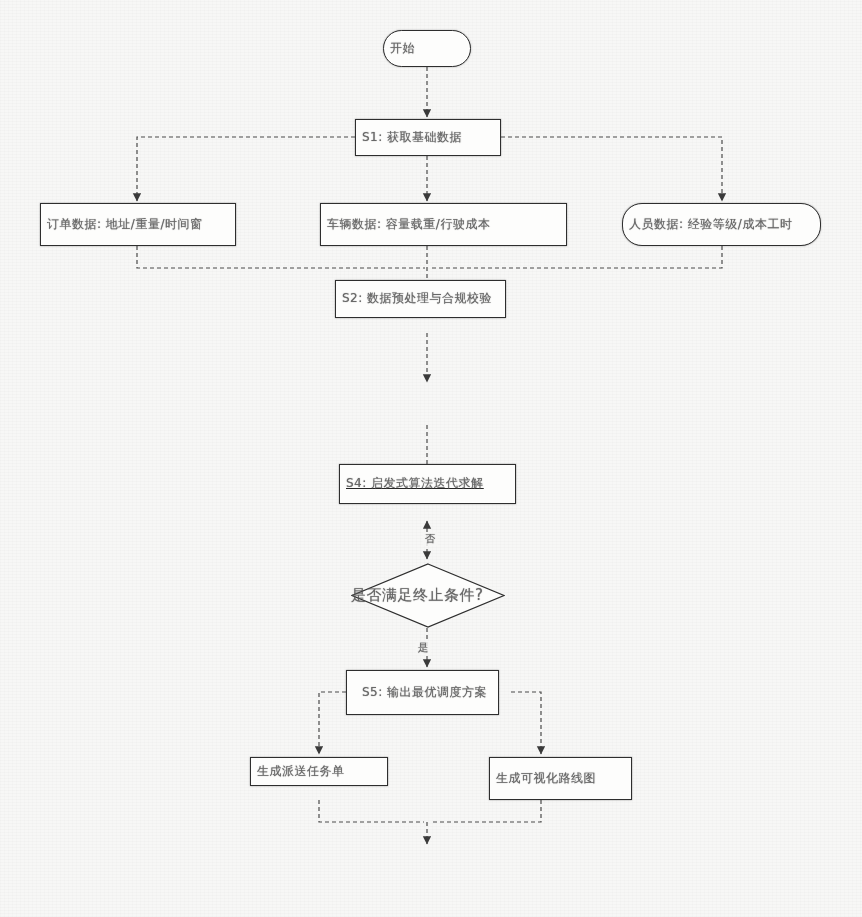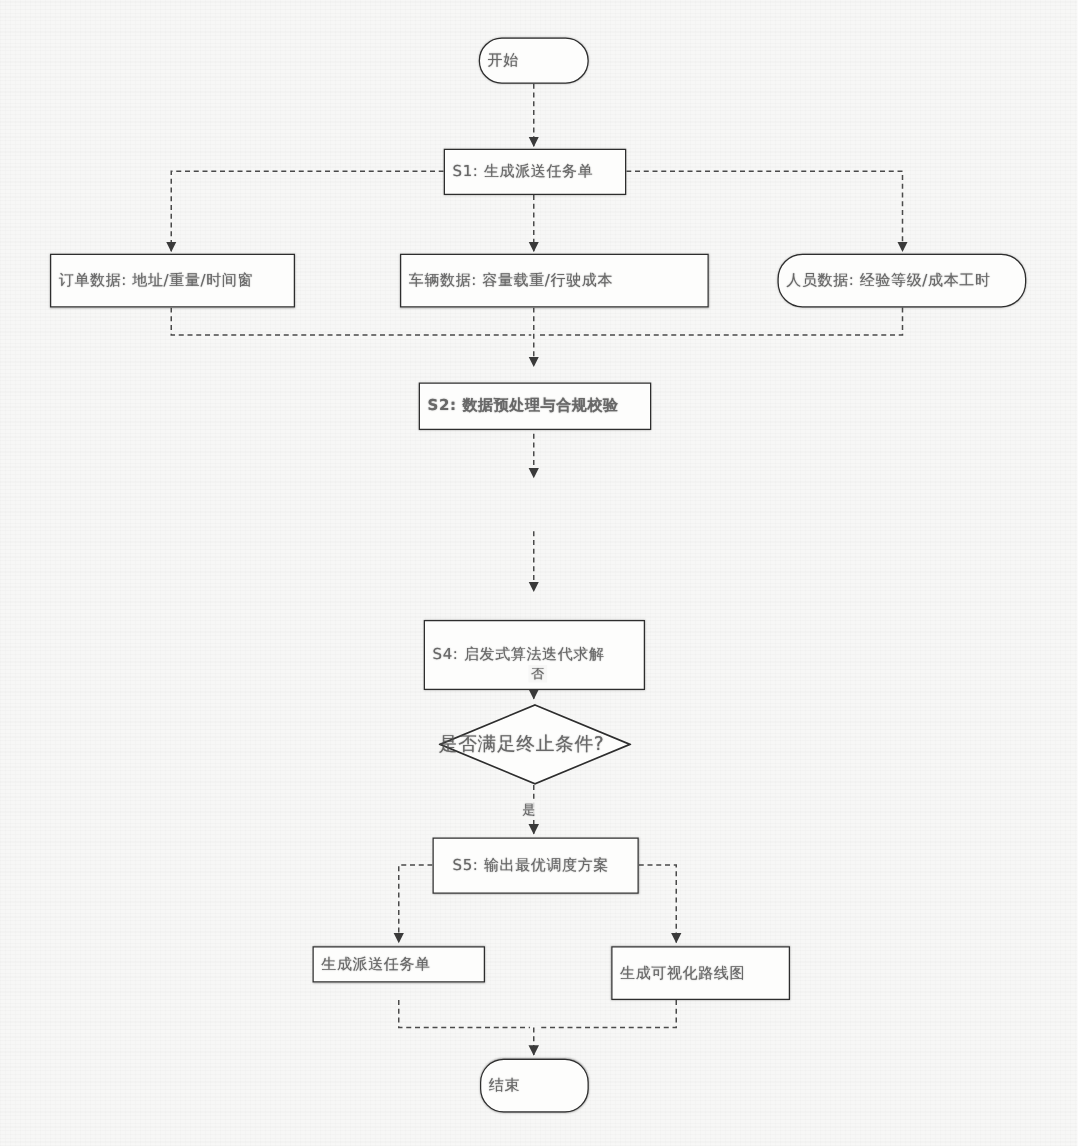--- a/index.html
+++ b/index.html
@@ -68,64 +68,61 @@
     <path class="wire" d="M319,800 L319,822 L424,822"></path>
     <path class="wire" d="M541,800 L541,822 L430,822"></path>
     <path class="wire" marker-end="url(#arrow)" d="M427,822 L427,844"></path>
   </svg>
 
   <div class="node stadium" style="left:383px; top:30px; width:88px; height:37px;">
     <span class="node-label">开始</span>
   </div>
 
   <div class="node" style="left:355px; top:119px; width:146px; height:37px;">
-    <span class="node-label">S1: 生成派送任务单</span>
+    <span class="node-label">S1: 获取基础数据</span>
   </div>
 
   <div class="node" style="left:40px; top:203px; width:196px; height:43px;">
     <span class="node-label">订单数据: 地址/重量/时间窗</span>
   </div>
 
   <div class="node" style="left:320px; top:203px; width:247px; height:43px;">
     <span class="node-label">车辆数据: 容量载重/行驶成本</span>
   </div>
 
   <div class="node" style="left:622px; top:203px; width:199px; height:43px;border-radius:20px;">
     <span class="node-label">人员数据: 经验等级/成本工时</span>
   </div>
 
-  <div class="node" style="left:335px; top:306px; width:186px; height:38px;font-weight:bold;">
+  <div class="node" style="left:335px; top:280px; width:171px; height:38px;">
     <span class="node-label">S2: 数据预处理与合规校验</span>
   </div>
 
 
-  <div class="node" style="left:339px; top:496px; width:177px; height:56px;">
+  <div class="node" style="left:339px; top:464px; width:177px; height:40px;text-decoration:underline;">
     <span class="node-label">S4: 启发式算法迭代求解</span>
   </div>
 
   <div class="node diamond" style="left:351px; top:563px; width:154px; height:65px;">
     <svg viewBox="0 0 154 65" xmlns="http://www.w3.org/2000/svg">
       <polygon points="77,1 153,32.5 77,64 1,32.5" fill="#fdfdfc" stroke="#2e2e2e" stroke-width="1.3"></polygon>
     </svg>
     <span class="node-label">是否满足终止条件?</span>
   </div>
 
-  <div class="node" style="left:346px; top:670px; width:165px; height:45px;padding-left:15px;">
+  <div class="node" style="left:346px; top:670px; width:153px; height:45px;padding-left:15px;">
     <span class="node-label">S5: 输出最优调度方案</span>
   </div>
 
   <div class="node" style="left:250px; top:757px; width:138px; height:29px;">
     <span class="node-label">生成派送任务单</span>
   </div>
 
   <div class="node" style="left:470px; top:757px; width:143px; height:43px;margin-left:19px;">
     <span class="node-label">生成可视化路线图</span>
   </div>
 
-  <div class="node stadium" style="left:384px; top:847px; width:87px; height:43px;">
-    <span class="node-label">结束</span>
-  </div>
 
   <div class="edge-label" style="left:430px; top:539px;">否</div>
 
   <div class="edge-label" style="left:423px; top:648px;">是</div>
 
 </div>
 
 </body></html>

